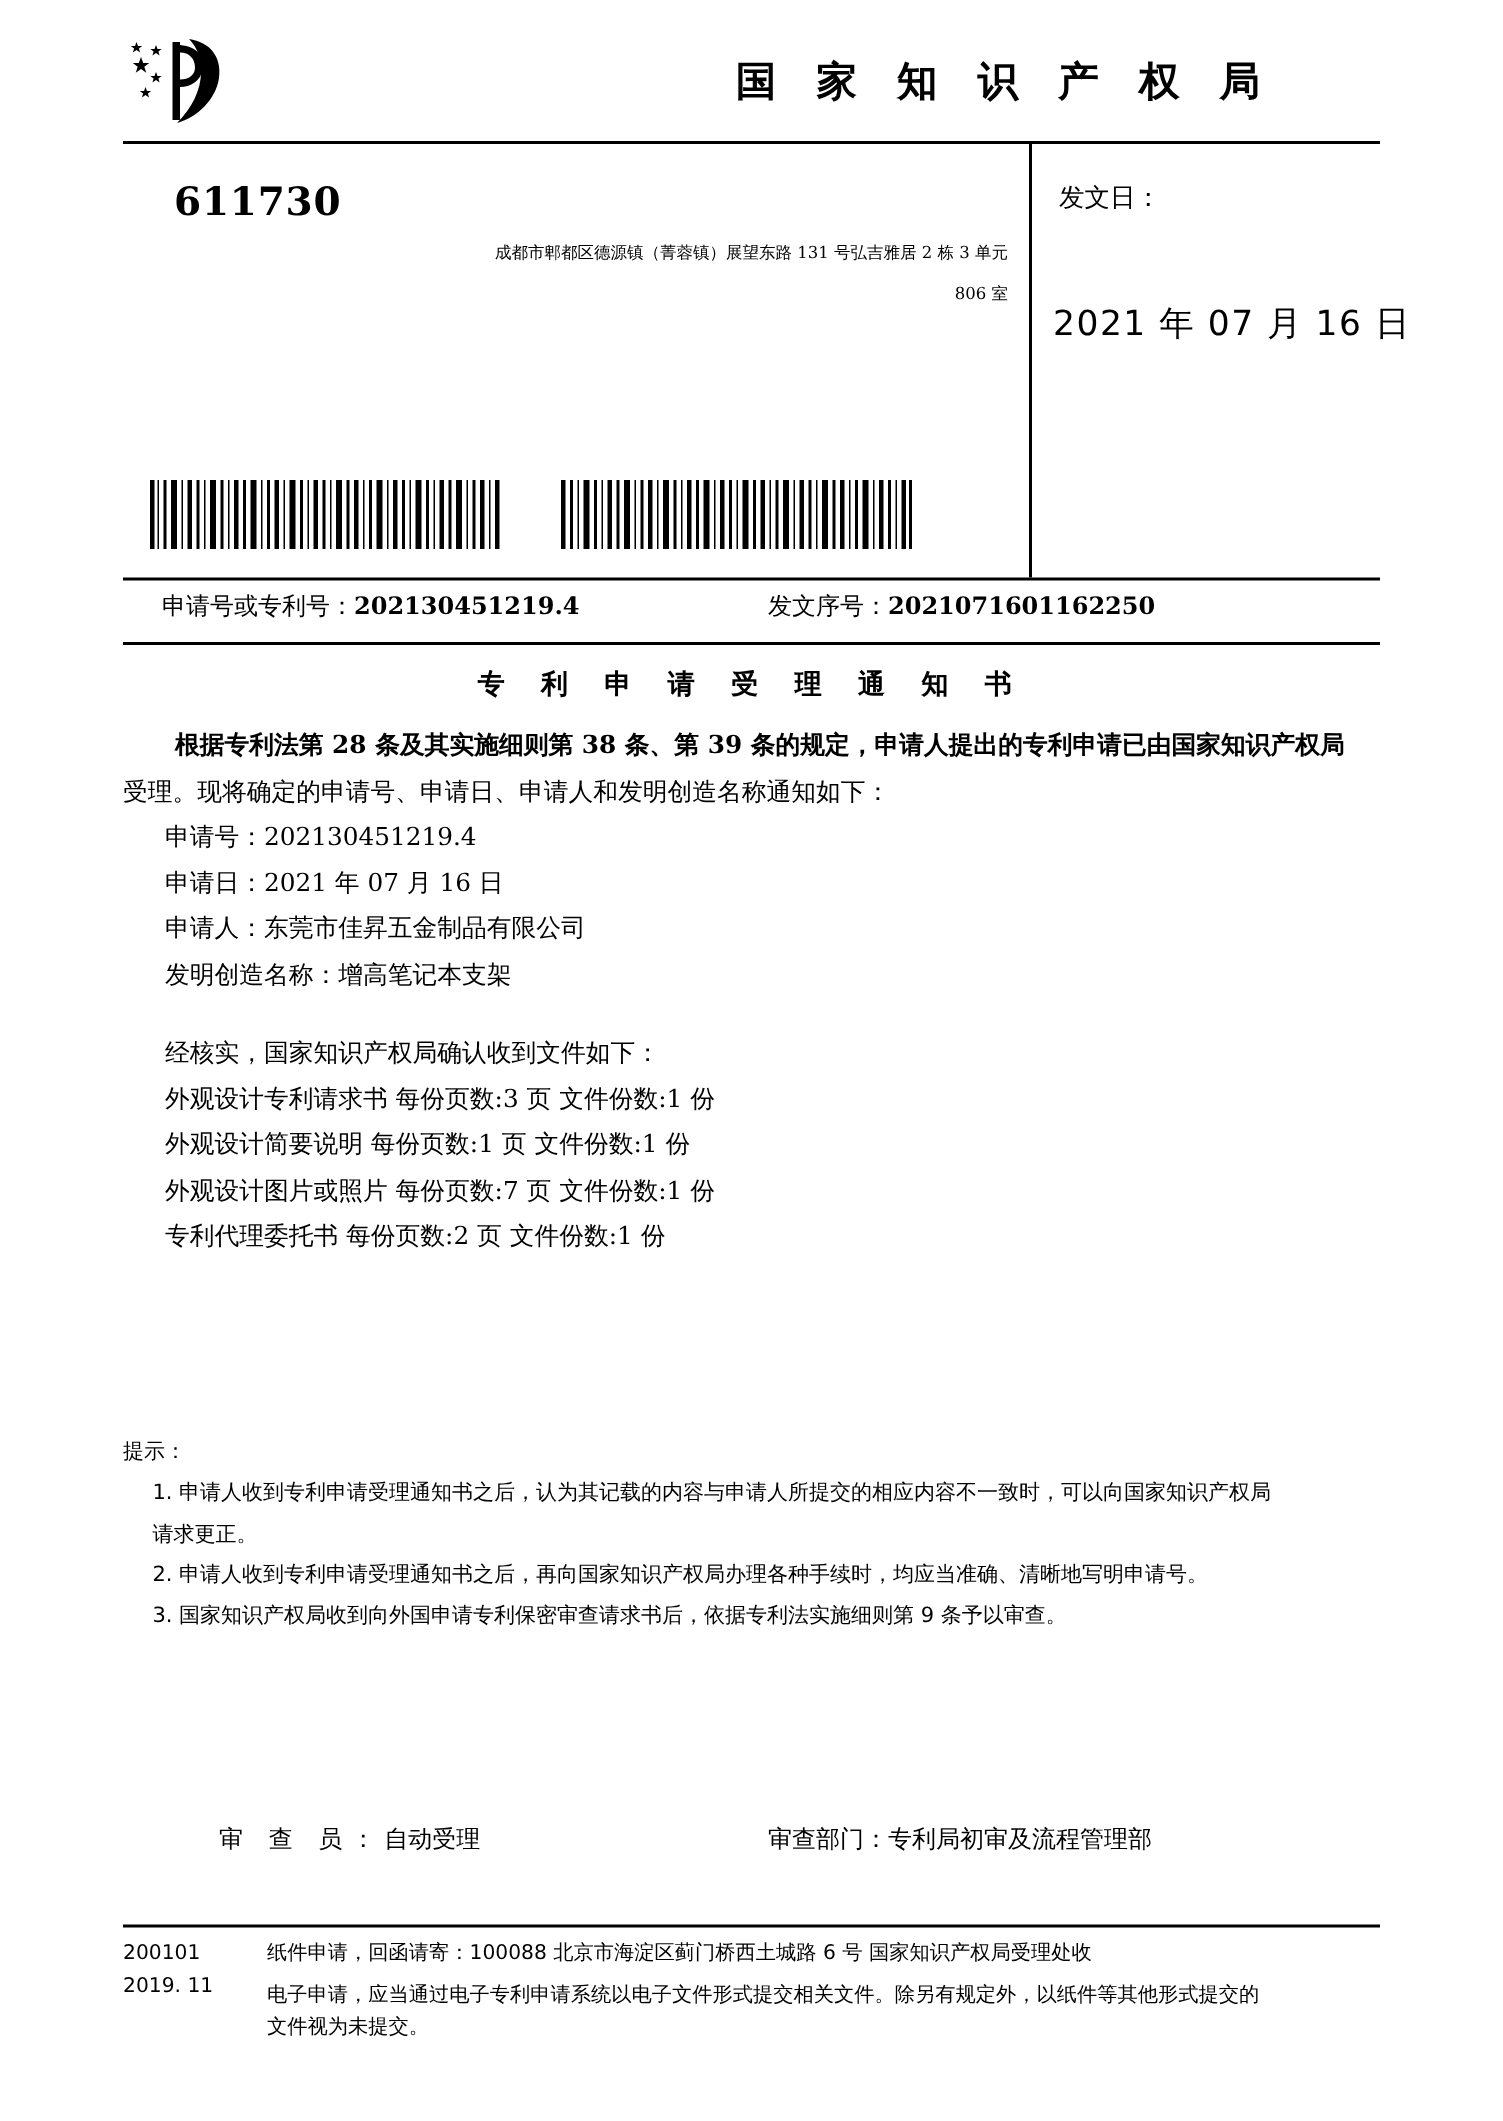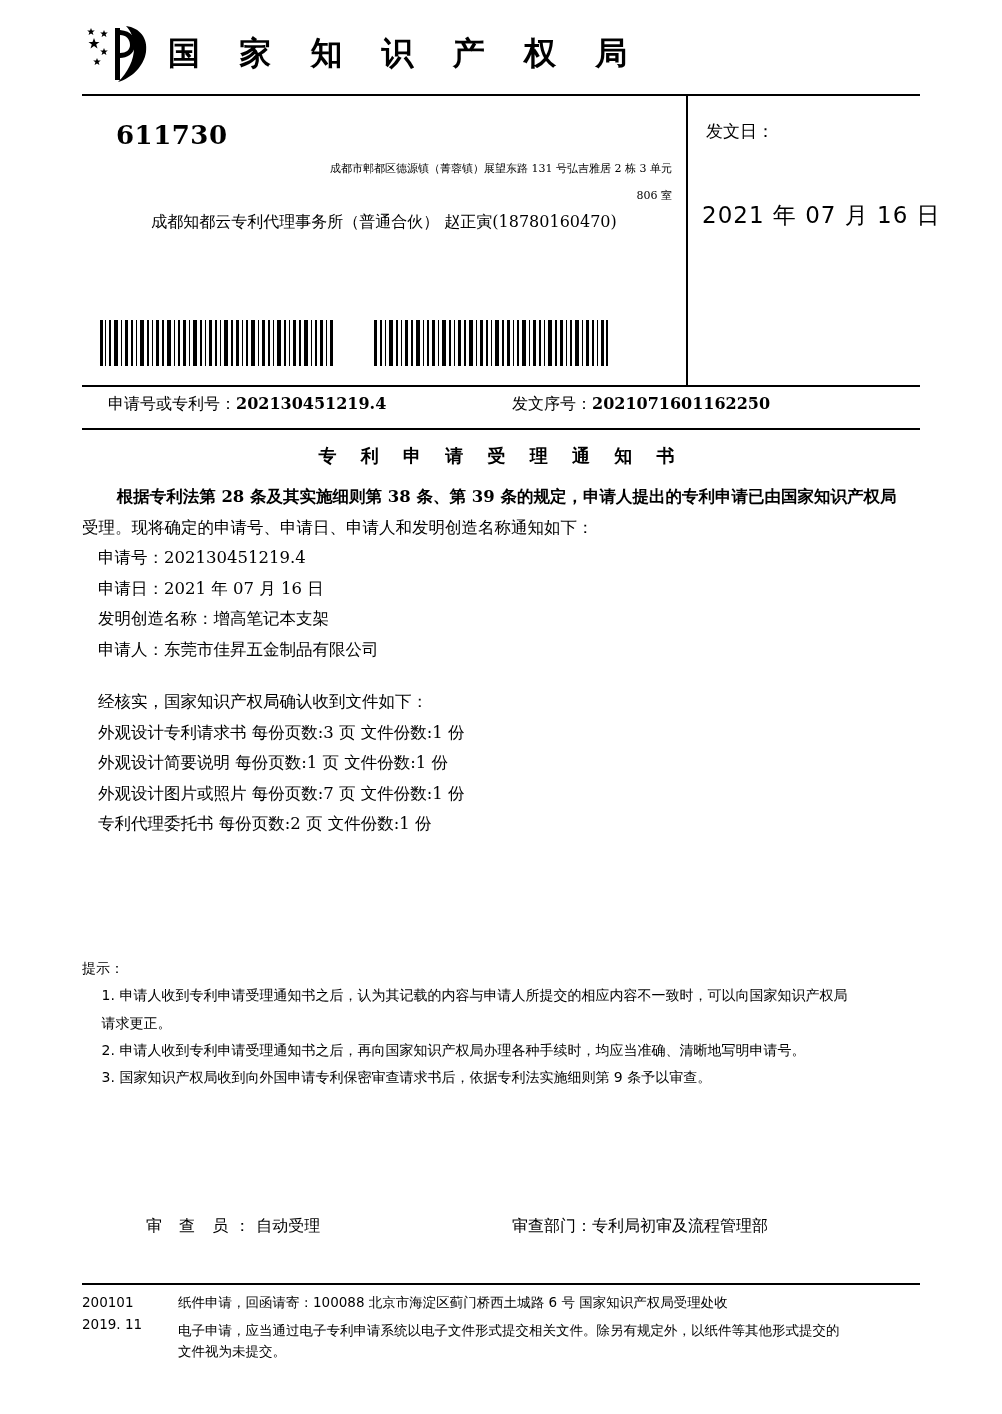--- a/index.html
+++ b/index.html
@@ -32,26 +32,26 @@
   }
   .logo {
     width: 86px;
     height: 64px;
     position: relative;
     flex: 0 0 auto;
   }
   .logo svg { display: block; }
   .org-title {
     flex: 1 1 auto;
-    text-align: left;
-    font-size: 32px;
+    text-align: right;
+    font-size: 27px;
     font-weight: bold;
     letter-spacing: 10px;
     padding-right: 70px;
-    font-family: Liberation Mono, monospace;
+    font-family: Liberation Serif, serif;
   }
 
   .rule {
     position: absolute;
     background: #000;
   }
 
   
   .rule-top { left: 82px; top: 94px; width: 838px; height: 2px; }
   
@@ -136,21 +136,21 @@
   
   .body {
     position: absolute;
     left: 82px;
     top: 482px;
     width: 840px;
     font-size: 16.5px;
     line-height: 1.85;
   }
   .para-indent { text-indent: 2.1em; font-weight: bold; }
-  .field-line { margin-left: 16px; }
+  .field-line { margin-left: 28px; }
   .gap { height: 22px; }
 
   
   .tips {
     position: absolute;
     left: 82px;
     top: 955px;
     width: 840px;
     font-size: 14px;
     line-height: 1.95;
@@ -220,21 +220,20 @@
     <div class="org-title">国 家 知 识 产 权 局</div>
   </div>
 
   <div class="rule rule-top"></div>
   <div class="rule rule-vert"></div>
 
   <div class="addr-block">
     <div class="doc-number">611730</div>
     <div class="addr-line">成都市郫都区德源镇（菁蓉镇）展望东路 131 号弘吉雅居 2 栋 3 单元</div>
     <div class="addr-line">806 室</div>
-    <div class="addr-line2">成都知都云专利代理事务所（普通合伙） 赵正寅(18780160470)</div>
   </div>
 
   <div class="date-label">发文日：</div>
   <div class="date-value">2021 年 07 月 16 日</div>
 
   <svg class="barcode barcode-1" viewBox="0 0 236 46" preserveAspectRatio="none">
     <g fill="#000">
       <rect x="0" y="0" width="3" height="46"></rect>
         <rect x="5" y="0" width="1" height="46"></rect>
       <rect x="9" y="0" width="2" height="46"></rect>
@@ -346,22 +345,22 @@
 
   <div class="rule rule-mid2"></div>
 
   <div class="doc-title">专 利 申 请 受 理 通 知 书</div>
 
   <div class="body">
     <div class="para-indent">根据专利法第 28 条及其实施细则第 38 条、第 39 条的规定，申请人提出的专利申请已由国家知识产权局</div>
     <div>受理。现将确定的申请号、申请日、申请人和发明创造名称通知如下：</div>
     <div class="field-line">申请号：202130451219.4</div>
     <div class="field-line">申请日：2021 年 07 月 16 日</div>
+    <div class="field-line">申请人：东莞市佳昇五金制品有限公司</div>
     <div class="field-line">发明创造名称：增高笔记本支架</div>
-    <div class="field-line">申请人：东莞市佳昇五金制品有限公司</div>
     <div class="gap"></div>
     <div class="field-line">经核实，国家知识产权局确认收到文件如下：</div>
     <div class="field-line">外观设计专利请求书 每份页数:3 页 文件份数:1 份</div>
     <div class="field-line">外观设计简要说明 每份页数:1 页 文件份数:1 份</div>
     <div class="field-line">外观设计图片或照片 每份页数:7 页 文件份数:1 份</div>
     <div class="field-line">专利代理委托书 每份页数:2 页 文件份数:1 份</div>
   </div>
 
   <div class="tips">
     <div>提示：</div>

